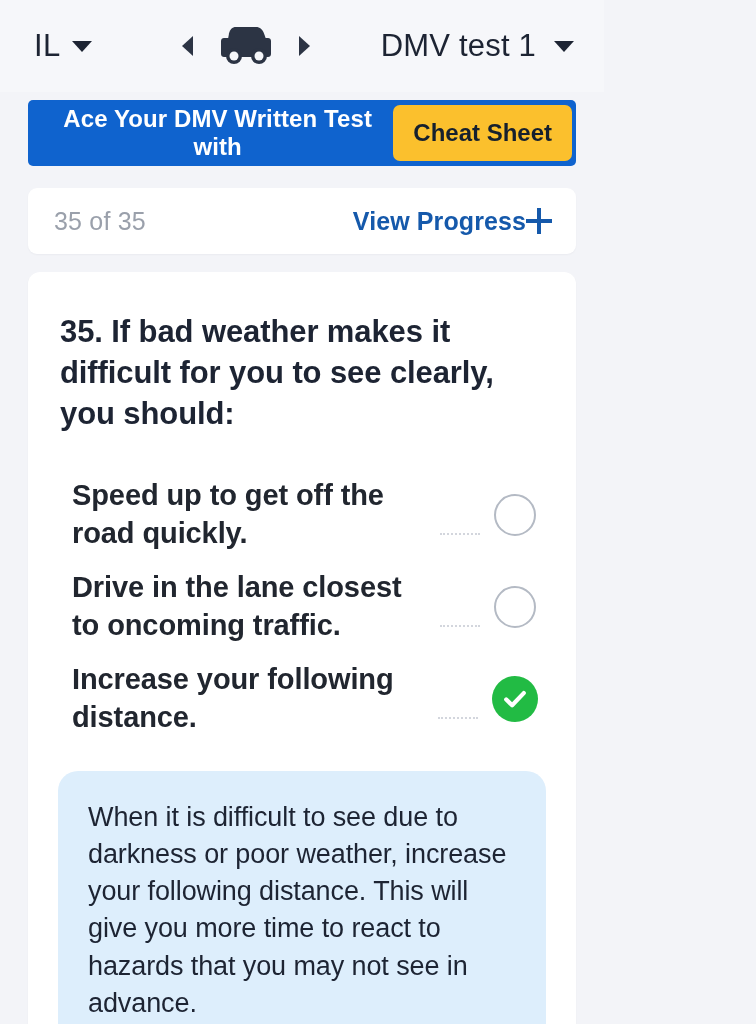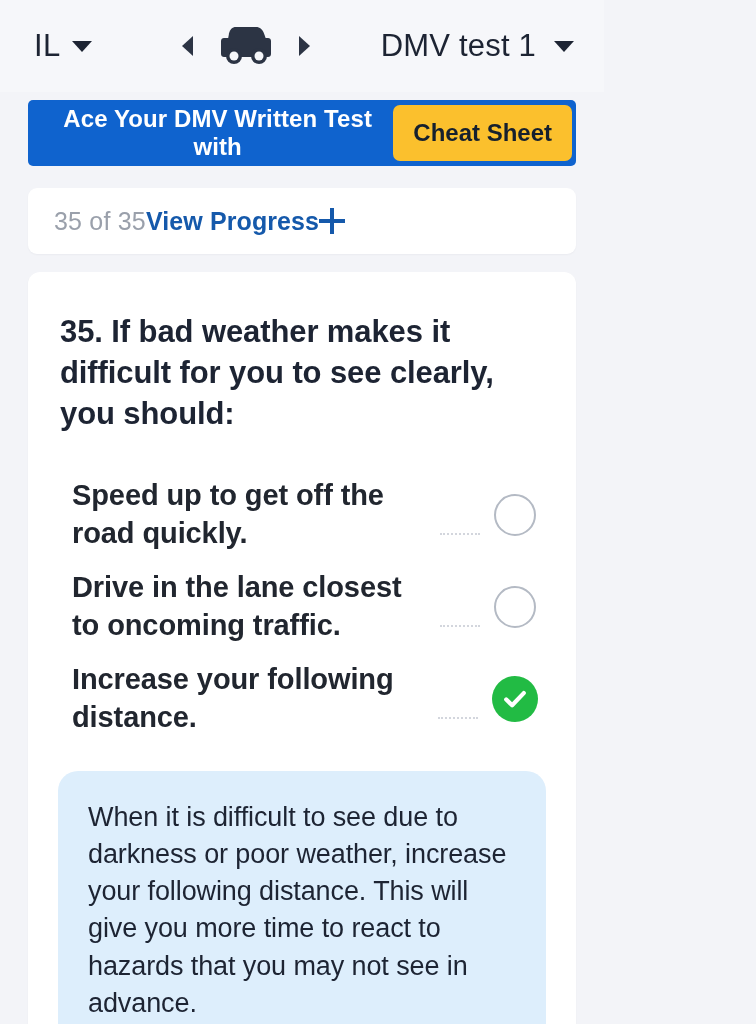--- a/index.html
+++ b/index.html
@@ -121,20 +121,21 @@
   }
 
   
   .progress-card {
     margin: 22px 28px 0 28px;
     height: 66px;
     background: #ffffff;
     border-radius: 9px;
     display: flex;
     align-items: center;
+    justify-content: space-between;
     padding: 0 24px 0 26px;
     box-shadow: 0 1px 2px rgba(16,24,40,0.04);
   }
   .progress-count {
     font-size: 25px;
     color: #9aa0ab;
     letter-spacing: 0.2px;
   }
   .view-progress {
     display: flex;

